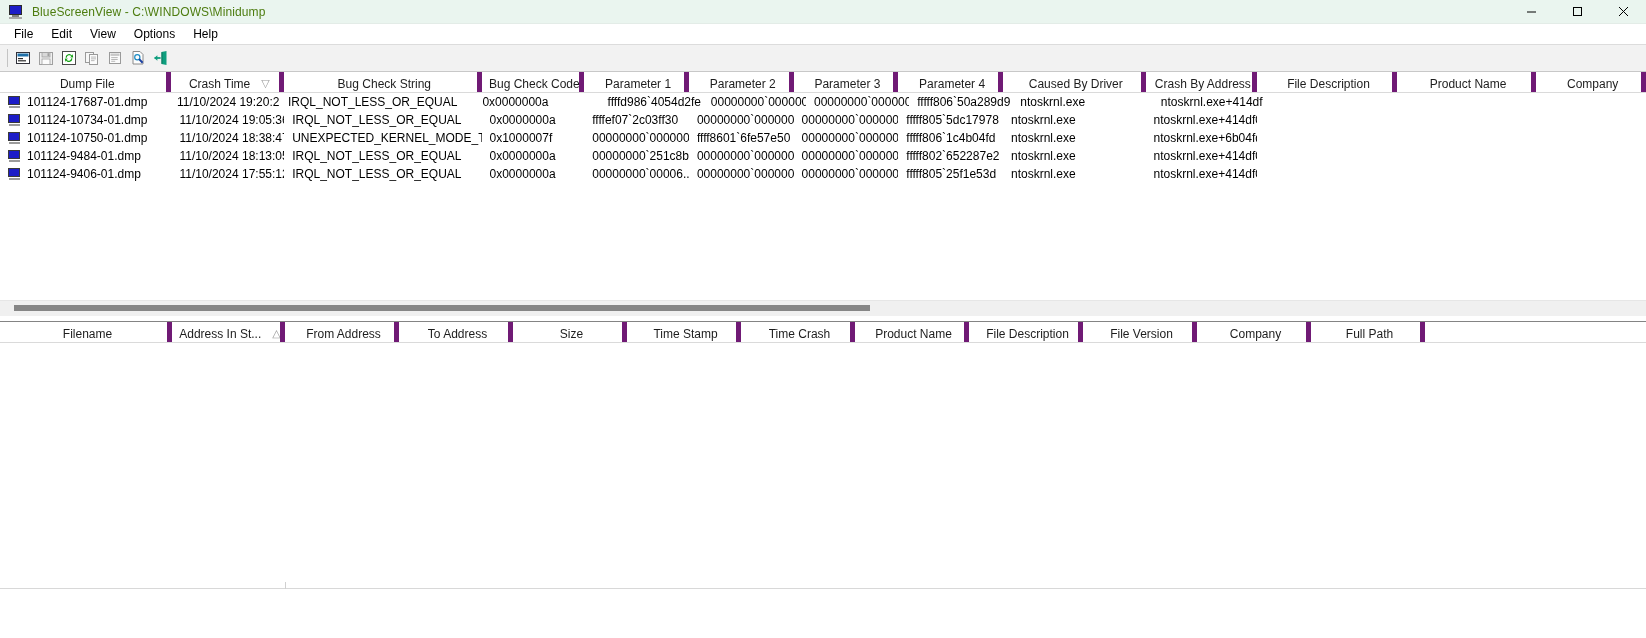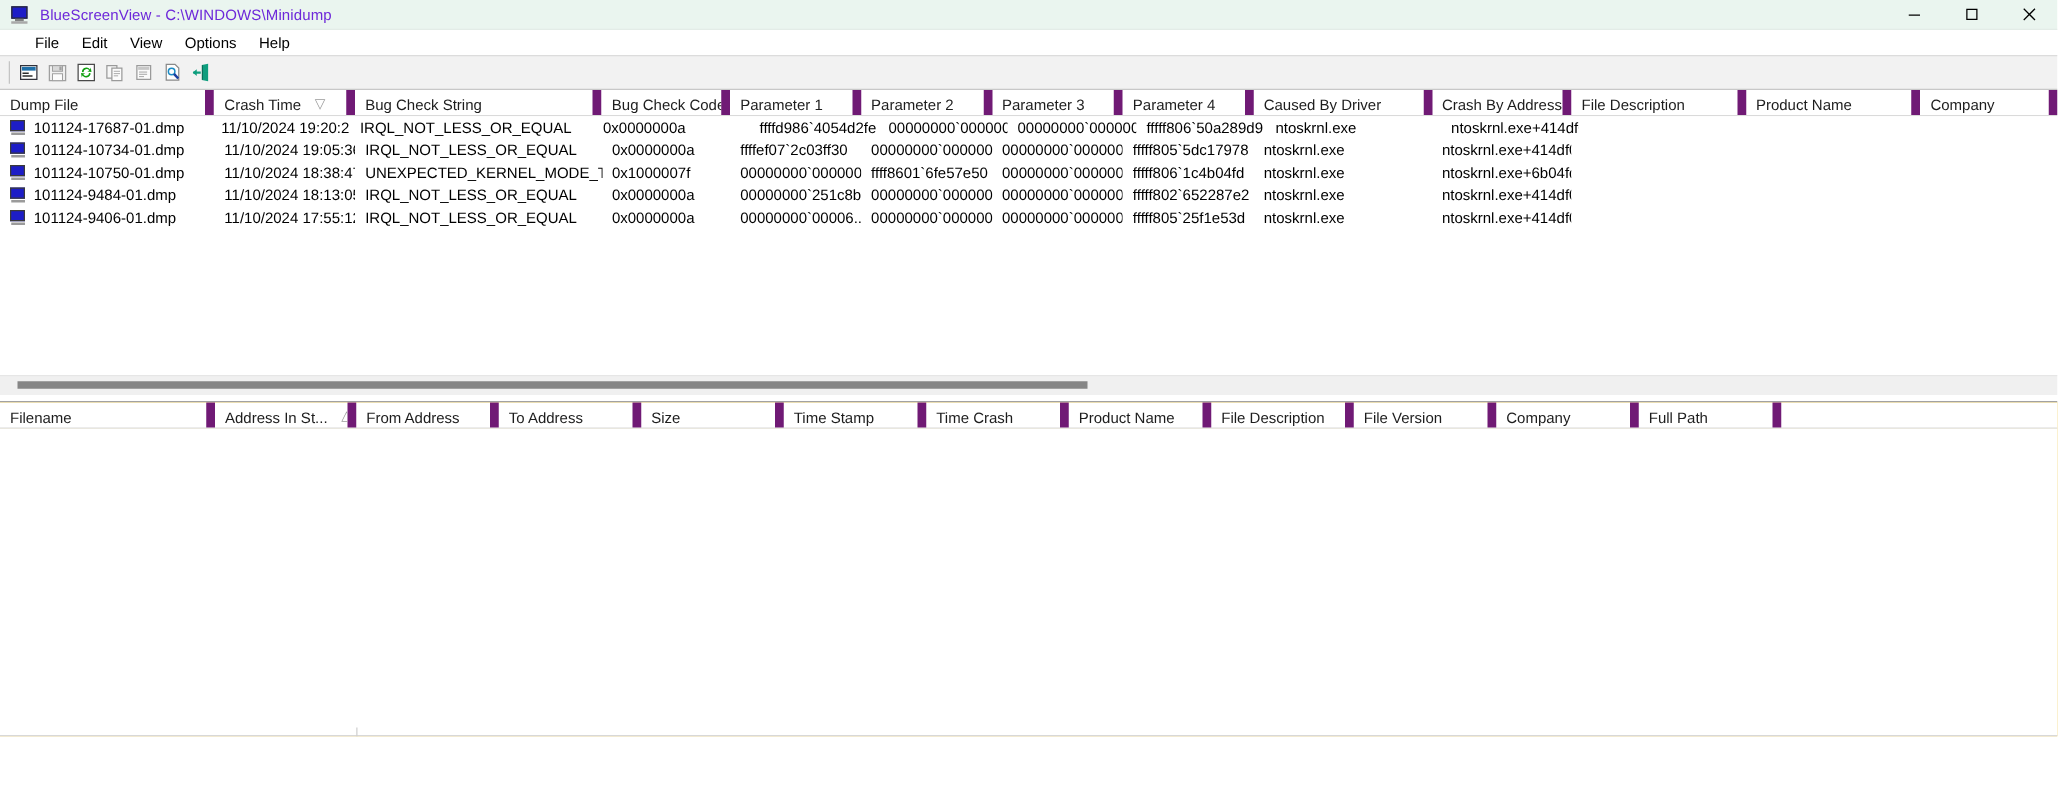--- a/index.html
+++ b/index.html
@@ -53,21 +53,21 @@
     background: #808080;
   }
   .app-icon .base {
     position: absolute;
     left: 1px; top: 12px;
     width: 13px; height: 2px;
     background: #a9a9a9;
   }
   .title-text {
     font-size: 12px;
-    color: #6d28d9;
+    color: #4d7c0f;
     white-space: nowrap;
     letter-spacing: 0.1px;
   }
   .window-buttons {
     position: absolute;
     right: 0; top: 0;
     height: 23px;
     display: flex;
   }
   .winbtn {
@@ -81,21 +81,21 @@
     background: transparent;
   }
   .winbtn svg { display: block; }
 
   
   .menubar {
     height: 20px;
     background: #ffffff;
     display: flex;
     align-items: center;
-    padding-left: 19px;
+    padding-left: 5px;
   }
   .menu-item {
     padding: 2px 9px;
     font-size: 12px;
     color: #000;
     white-space: nowrap;
   }
 
   
   .toolbar {
@@ -130,29 +130,30 @@
   }
   .lv-header {
     display: flex;
     height: 21px;
     background: #ffffff;
     border-bottom: 1px solid #dadada;
     box-sizing: border-box;
   }
   .lv-header .hcell {
     box-sizing: border-box;
-    border-right: 7px solid #701a75;
+    border-right: 5px solid #701a75;
     padding: 3px 0 0 8px;
     font-size: 12px;
     color: #1d1d1d;
     white-space: nowrap;
     overflow: hidden;
     display: flex;
     align-items: center;
     position: relative;
+    justify-content: center;
   }
   .hcell .sort-arrow {
     margin-left: 11px;
     color: #9a9a9a;
     font-size: 11px;
     line-height: 1;
   }
   .lv-body { background: #fff; }
   .lv-row {
     display: flex;

